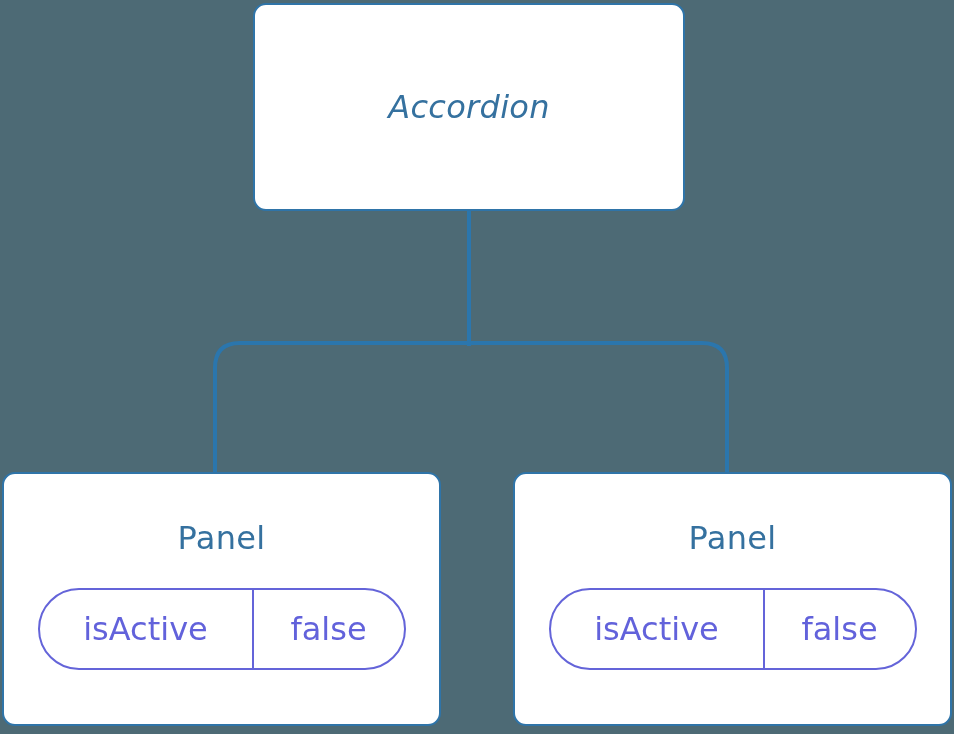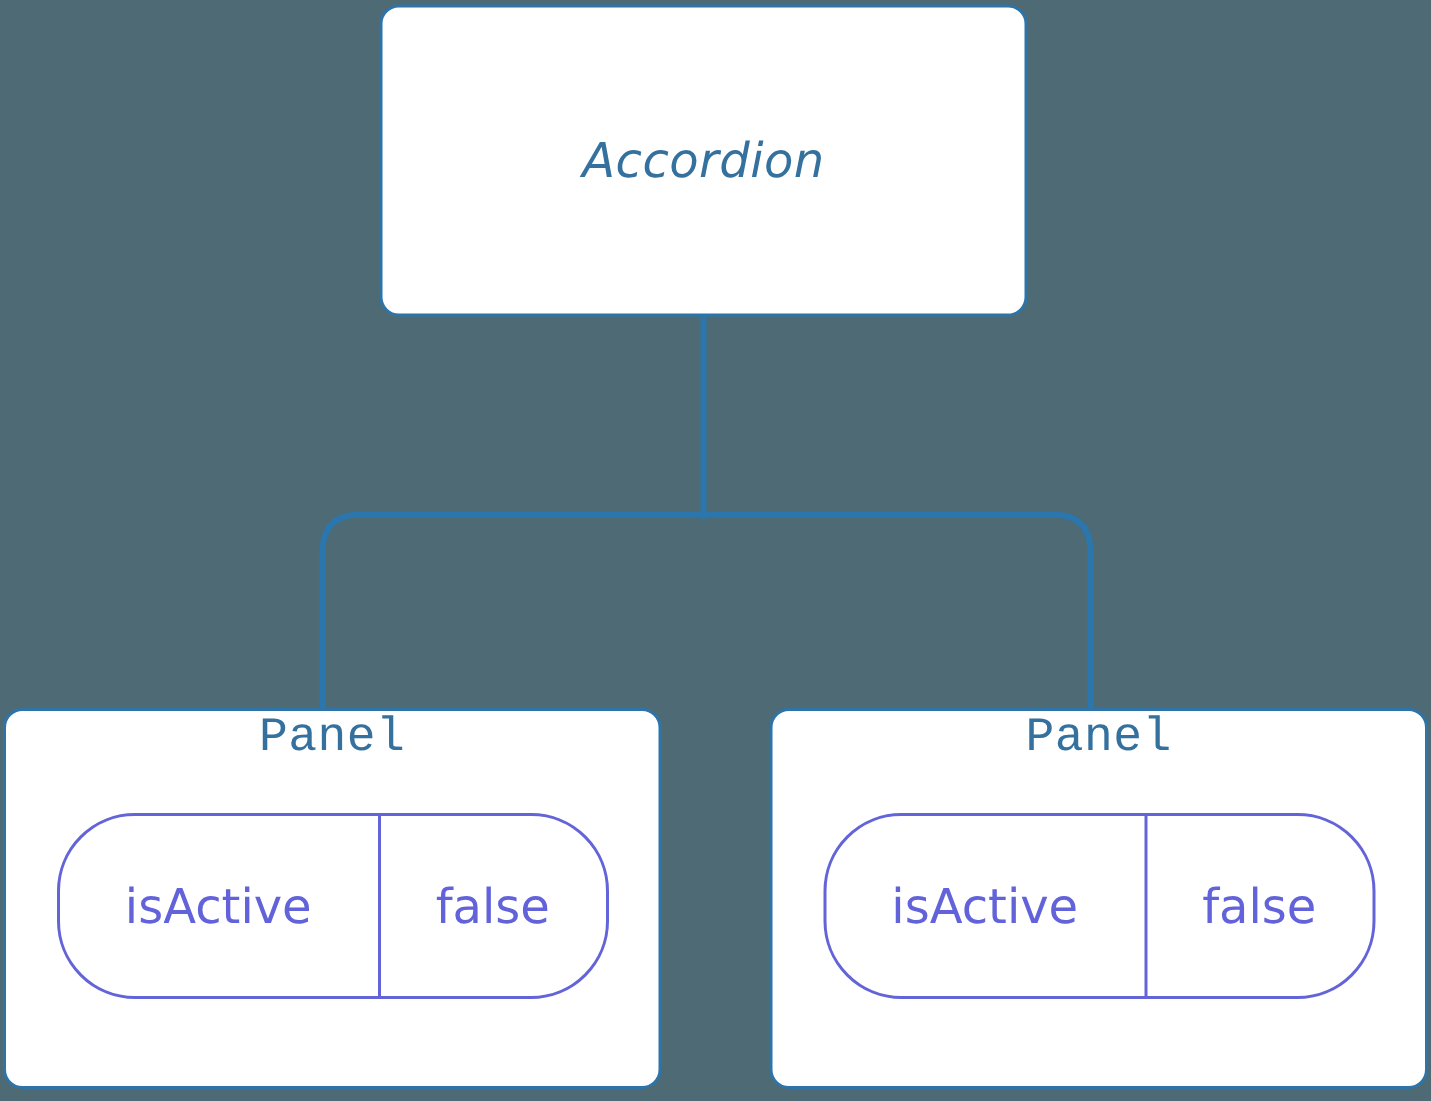--- a/index.html
+++ b/index.html
@@ -33,23 +33,23 @@
   .node-label{
     font-size:32px;font-weight:500;color:var(--node-text);
     letter-spacing:0.3px;line-height:36px;white-space:nowrap;
   }
   .panel-node{
     top:472px;width:439px;height:254px;
     display:flex;flex-direction:column;align-items:center;
   }
   .panel-left{left:2px;}
   .panel-right{left:513px;}
-  .panel-node .node-label{font-family:Liberation Mono, monospace;}
+  .panel-node .node-label{margin-top:46px;}
   .state-pill{
-    margin-top:32px;width:368px;height:124px;box-sizing:border-box;
+    margin-top:32px;width:368px;height:82px;box-sizing:border-box;
     border:2px solid var(--state-border);border-radius:52px;
     display:flex;overflow:hidden;background:var(--node-fill);
   }
   .state-seg{
     display:flex;align-items:center;justify-content:center;
     font-size:32px;font-weight:400;color:var(--state-text);white-space:nowrap;
   }
   .state-key{flex:0 0 212px;border-right:2px solid var(--state-border);}
   .state-value{flex:1 1 auto;}
 </style>

